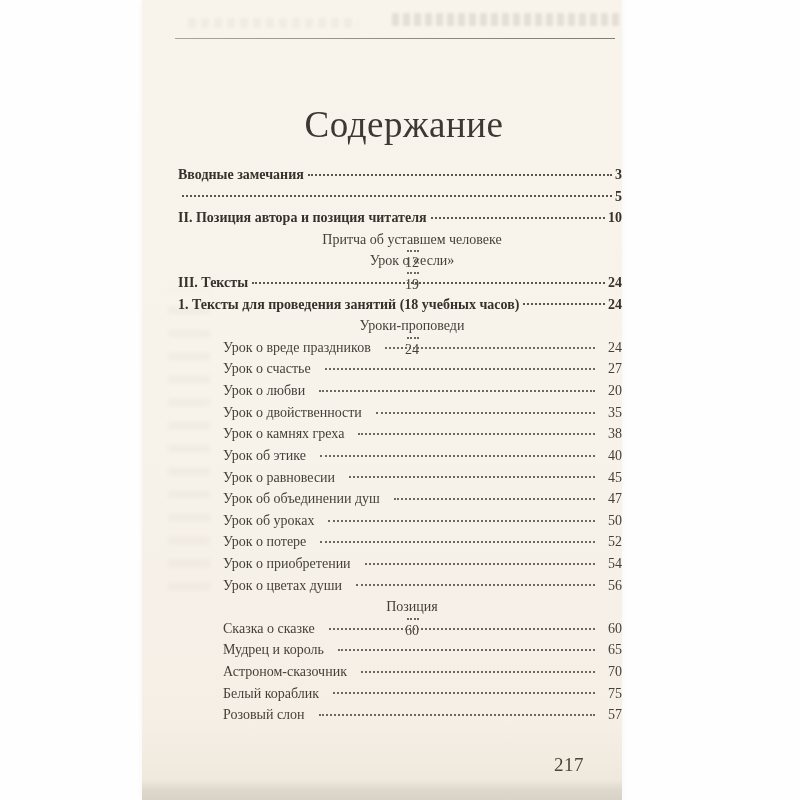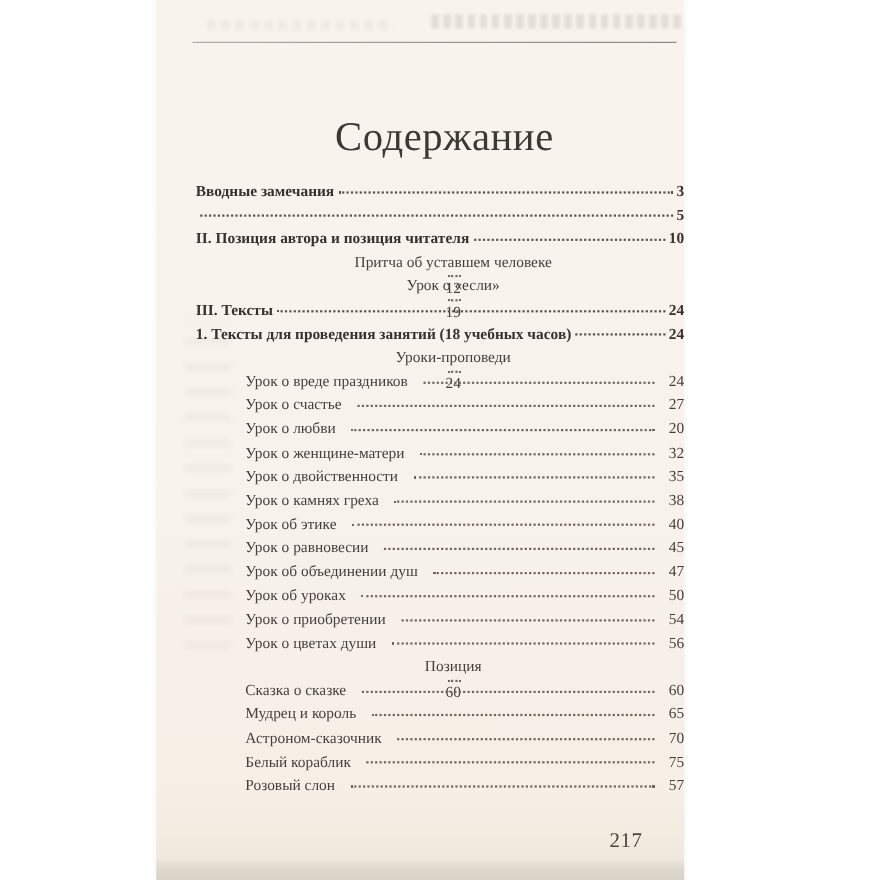--- a/index.html
+++ b/index.html
@@ -137,25 +137,20 @@
     <span class="leader"></span>
     <span class="toc-page">27</span>
   </div>
 
   <div class="toc-row lvl2">
     <span class="toc-label">Урок о любви</span>
     <span class="leader"></span>
     <span class="toc-page">20</span>
   </div>
 
-  <div class="toc-row lvl2">
-    <span class="toc-label">Урок о женщине-матери</span>
-    <span class="leader"></span>
-    <span class="toc-page">32</span>
-  </div>
 
   <div class="toc-row lvl2">
     <span class="toc-label">Урок о двойственности</span>
     <span class="leader"></span>
     <span class="toc-page">35</span>
   </div>
 
   <div class="toc-row lvl2">
     <span class="toc-label">Урок о камнях греха</span>
     <span class="leader"></span>
@@ -179,20 +174,25 @@
     <span class="leader"></span>
     <span class="toc-page">47</span>
   </div>
 
   <div class="toc-row lvl2">
     <span class="toc-label">Урок об уроках</span>
     <span class="leader"></span>
     <span class="toc-page">50</span>
   </div>
 
+  <div class="toc-row lvl2">
+    <span class="toc-label">Урок о потере</span>
+    <span class="leader"></span>
+    <span class="toc-page">52</span>
+  </div>
 
   <div class="toc-row lvl2">
     <span class="toc-label">Урок о приобретении</span>
     <span class="leader"></span>
     <span class="toc-page">54</span>
   </div>
 
   <div class="toc-row lvl2">
     <span class="toc-label">Урок о цветах души</span>
     <span class="leader"></span>

